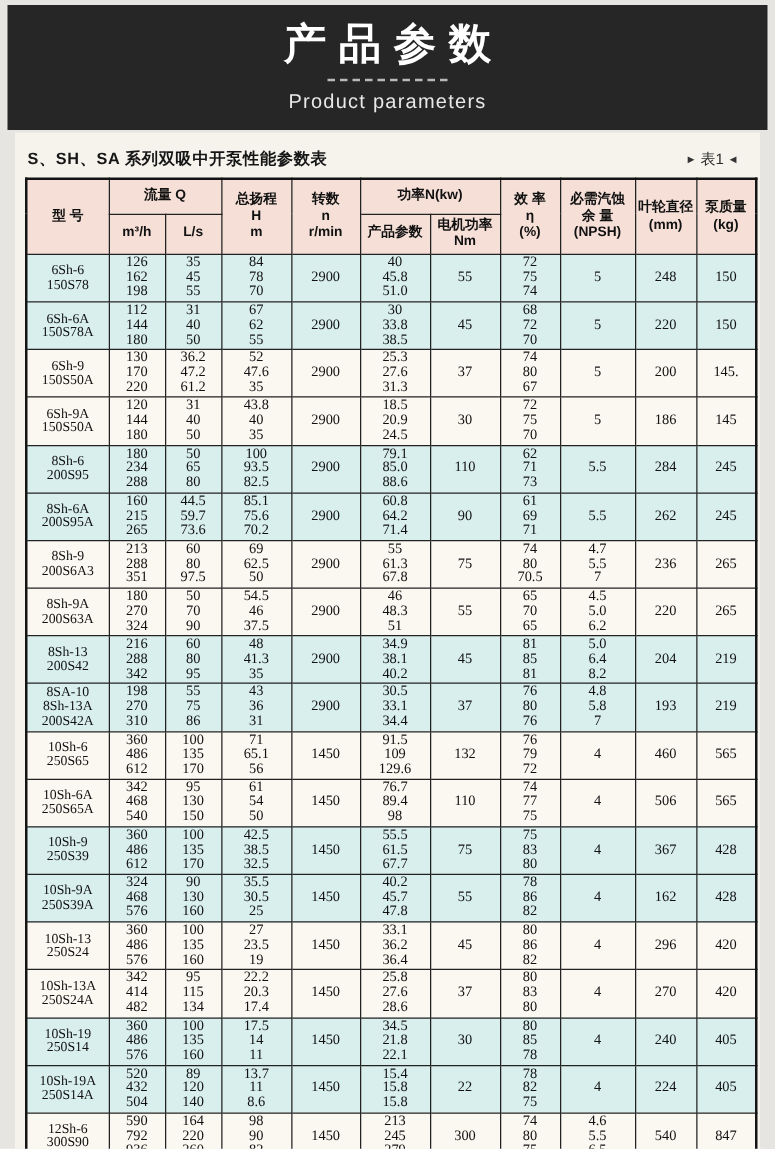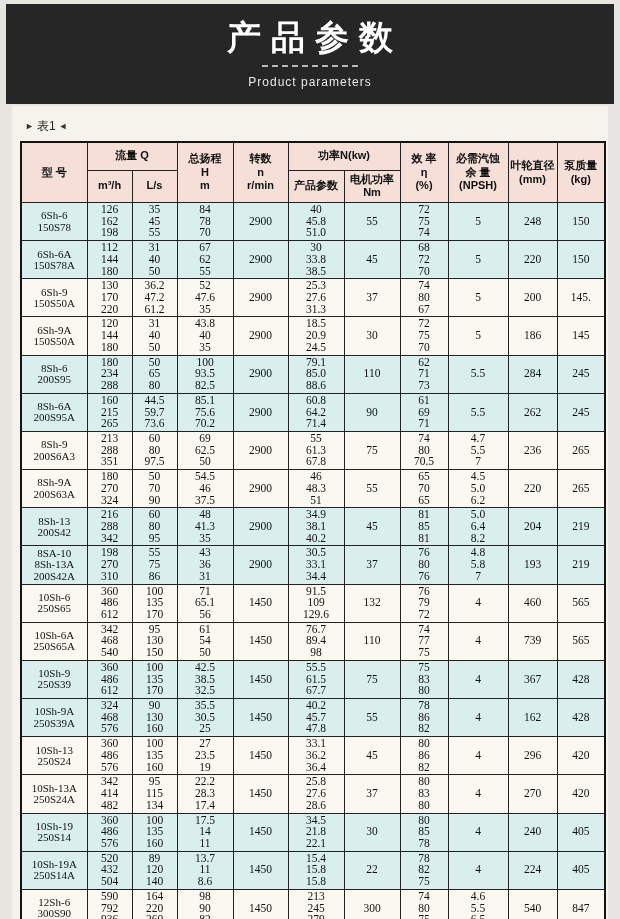--- a/index.html
+++ b/index.html
@@ -6,21 +6,21 @@
     --banner-bg:#262626; --page-bg:#e7e5e1; --paper-bg:#f5f3ec;
     --header-bg:#f5dfd7; --tint-bg:#d8efee; --plain-bg:#fbf8f1; --border:#222;
   }
   *{margin:0;padding:0;box-sizing:border-box;}
   html,body{width:620px;}
   body{height:919px;background:var(--page-bg);font-family:"Liberation Sans",sans-serif;overflow:hidden;}
   .banner{margin:4px 6px 0 6px;height:100px;background:var(--banner-bg);
     display:flex;flex-direction:column;align-items:center;justify-content:center;}
   .banner h1{color:#ffffff;font-size:34px;font-weight:bold;letter-spacing:10px;text-indent:10px;line-height:1.1;}
   .banner .dash{width:96px;border-top:2px dashed #b9b9b9;margin:9px 0 8px 0;}
-  .banner .subtitle{color:#e8e8e8;font-size:12px;letter-spacing:1px;}
+  .banner .subtitle{color:#e8e8e8;font-size:16px;letter-spacing:1px;}
   .paper{margin:2px 12px 0 12px;background:var(--paper-bg);padding:10px 8px 10px 8px;min-height:793px;}
   .caption-row{display:flex;justify-content:space-between;align-items:flex-end;
     padding:2px 2px 6px 2px;}
   .caption-row .t{font-size:13px;font-weight:bold;color:#161616;letter-spacing:0.5px;}
   .caption-row .tag{font-size:12px;font-weight:normal;color:#2a2a2a;padding-right:4px;}
   .caption-row .tag .arr{font-size:9px;color:#333;vertical-align:1px;padding:0 3px;}
   table{border-collapse:collapse;table-layout:fixed;width:584px;margin:0 auto;
     border:2px solid #141414;background:var(--plain-bg);}
   th,td{border:1px solid var(--border);text-align:center;vertical-align:middle;
     white-space:pre-line;color:#111;}
@@ -38,20 +38,21 @@
 
   <header class="banner">
     <h1>产品参数</h1>
     <div class="dash"></div>
     <div class="subtitle">Product parameters</div>
   </header>
 
   <main class="paper">
 
     <div class="caption-row">
+      <span class="t">S、SH、SA 系列双吸中开泵性能参数表</span>
       <span class="tag"><span class="arr">►</span><span>表1</span><span class="arr">◄</span></span>
     </div>
 
     <table>
       <colgroup>
         <col style="width:66px">
           <col style="width:45px">
           <col style="width:45px">
         <col style="width:56px">
           <col style="width:55px">
@@ -379,21 +380,21 @@
 50</td>
             <td>1450</td>
             <td>76.7
 89.4
 98</td>
             <td>110</td>
             <td>74
 77
 75</td>
             <td>4</td>
-            <td>739</td>
+            <td>506</td>
             <td>565</td>
           </tr>
           <tr class="tint">
             <td class="model">10Sh-9
 250S39</td>
             <td>360
 486
 612</td>
             <td>100
 135
@@ -464,21 +465,21 @@
           <tr>
             <td class="model">10Sh-13A
 250S24A</td>
             <td>342
 414
 482</td>
             <td>95
 115
 134</td>
             <td>22.2
-28.3
+20.3
 17.4</td>
             <td>1450</td>
             <td>25.8
 27.6
 28.6</td>
             <td>37</td>
             <td>80
 83
 80</td>
             <td>4</td>

